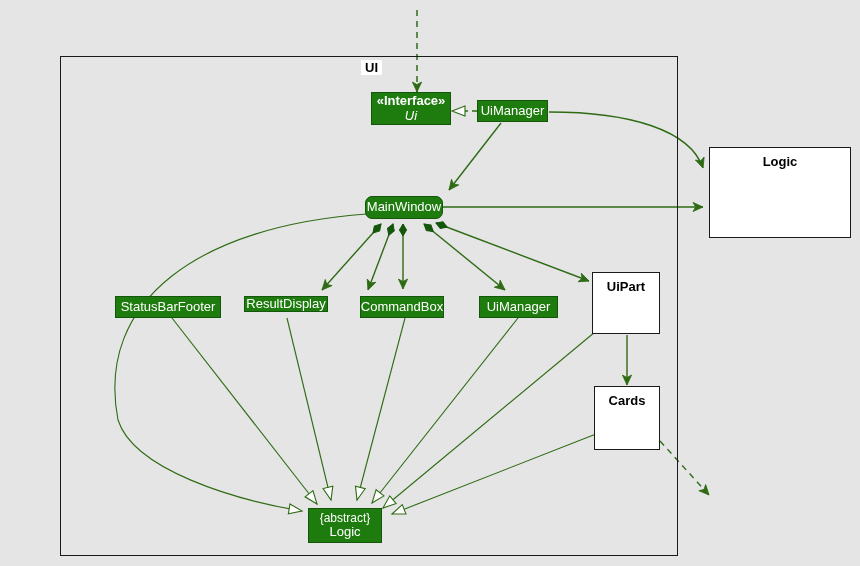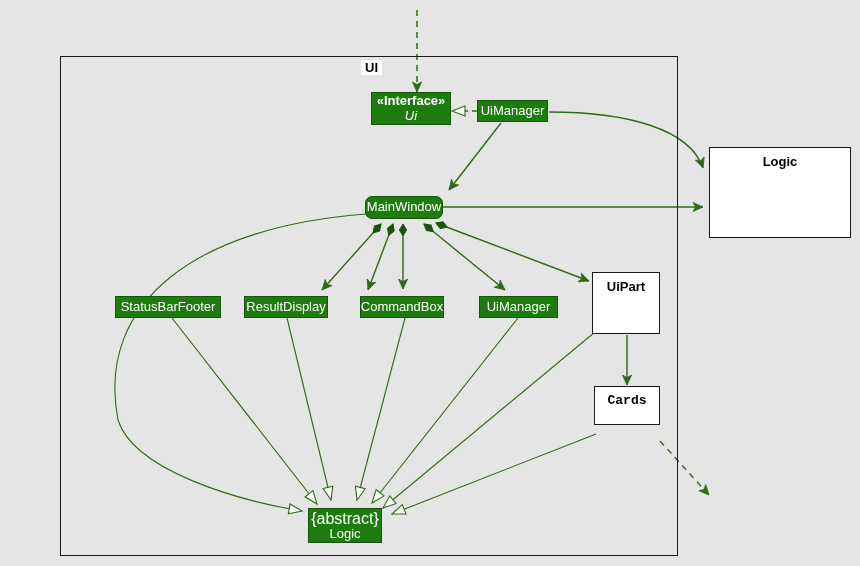--- a/index.html
+++ b/index.html
@@ -44,21 +44,21 @@
   }
   .green-node .stereo {
     font-weight: bold;
     font-size: 13px;
   }
   .green-node .iname-italic {
     font-style: italic;
     font-size: 13px;
   }
   .green-node .abstract-tag {
-    font-size: 16px;
+    font-size: 12px;
   }
   .pkg-node {
     background: #ffffff;
     border: 1.5px solid #1a1a1a;
     color: #000000;
     font-size: 13px;
     font-weight: bold;
     justify-content: flex-start;
     padding-top: 7px;
   }
@@ -141,37 +141,37 @@
   </div>
 
   <div class="node green-node" style="left:365px; top:196px; width:78px; height:23px;border-radius:7px;">
     <span>MainWindow</span>
   </div>
 
   <div class="node green-node" style="left:115px; top:296px; width:106px; height:22px;">
     <span>StatusBarFooter</span>
   </div>
 
-  <div class="node green-node" style="left:244px; top:296px; width:84px; height:22px;">
+  <div class="node green-node" style="left:244px; top:296px; width:84px; height:16px;">
     <span>ResultDisplay</span>
   </div>
 
   <div class="node green-node" style="left:360px; top:296px; width:84px; height:22px;">
     <span>CommandBox</span>
   </div>
 
   <div class="node green-node" style="left:479px; top:296px; width:79px; height:22px;">
     <span>UiManager</span>
   </div>
 
   <div class="node pkg-node" style="left:592px; top:272px; width:68px; height:62px;">
     <span>UiPart</span>
   </div>
 
-  <div class="node pkg-node" style="left:594px; top:386px; width:66px; height:39px;font-family:Liberation Mono, monospace;">
+  <div class="node pkg-node" style="left:594px; top:386px; width:66px; height:64px;">
     <span>Cards</span>
   </div>
 
   <div class="node green-node" style="left:308px; top:508px; width:74px; height:35px;">
     <span class="abstract-tag">{abstract}</span>
     <span>Logic</span>
   </div>
 
   <div class="node pkg-node" style="left:709px; top:147px; width:142px; height:91px;">
     <span>Logic</span>

